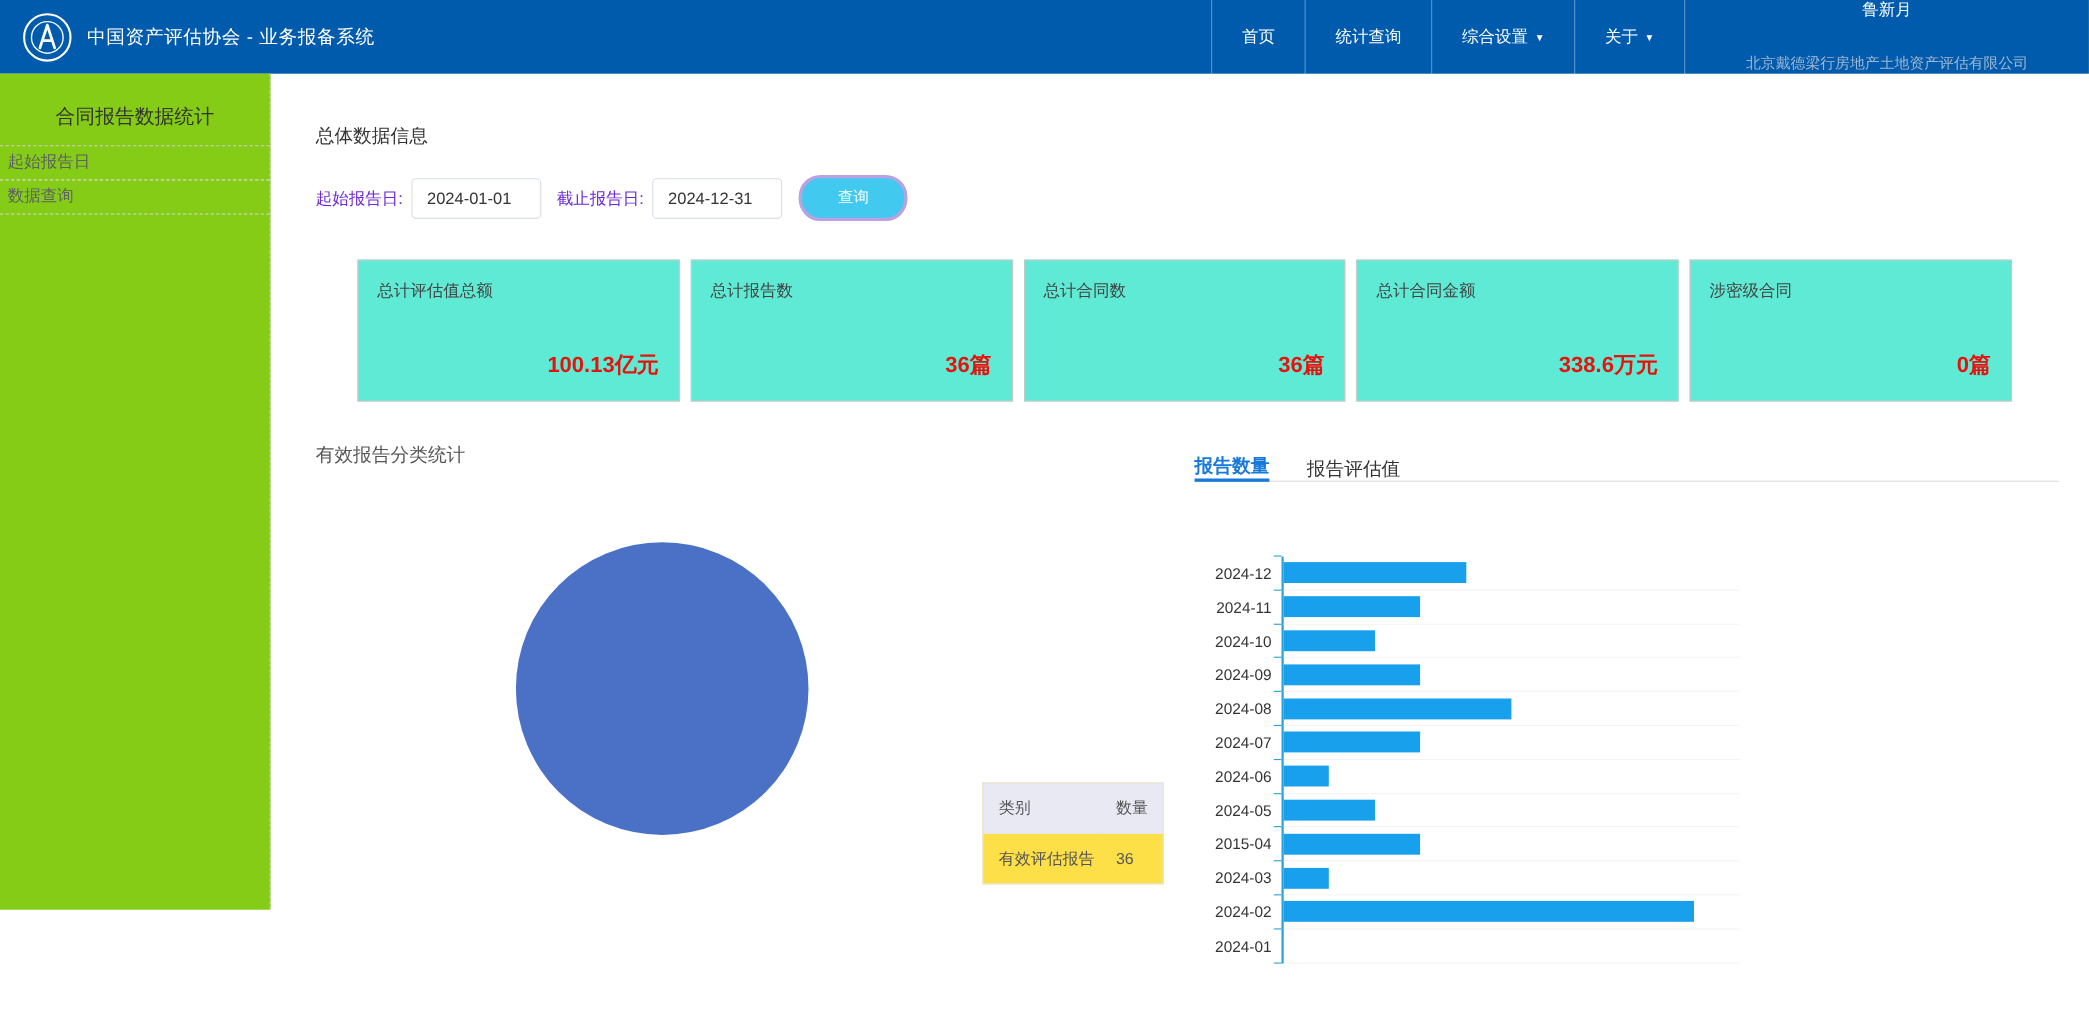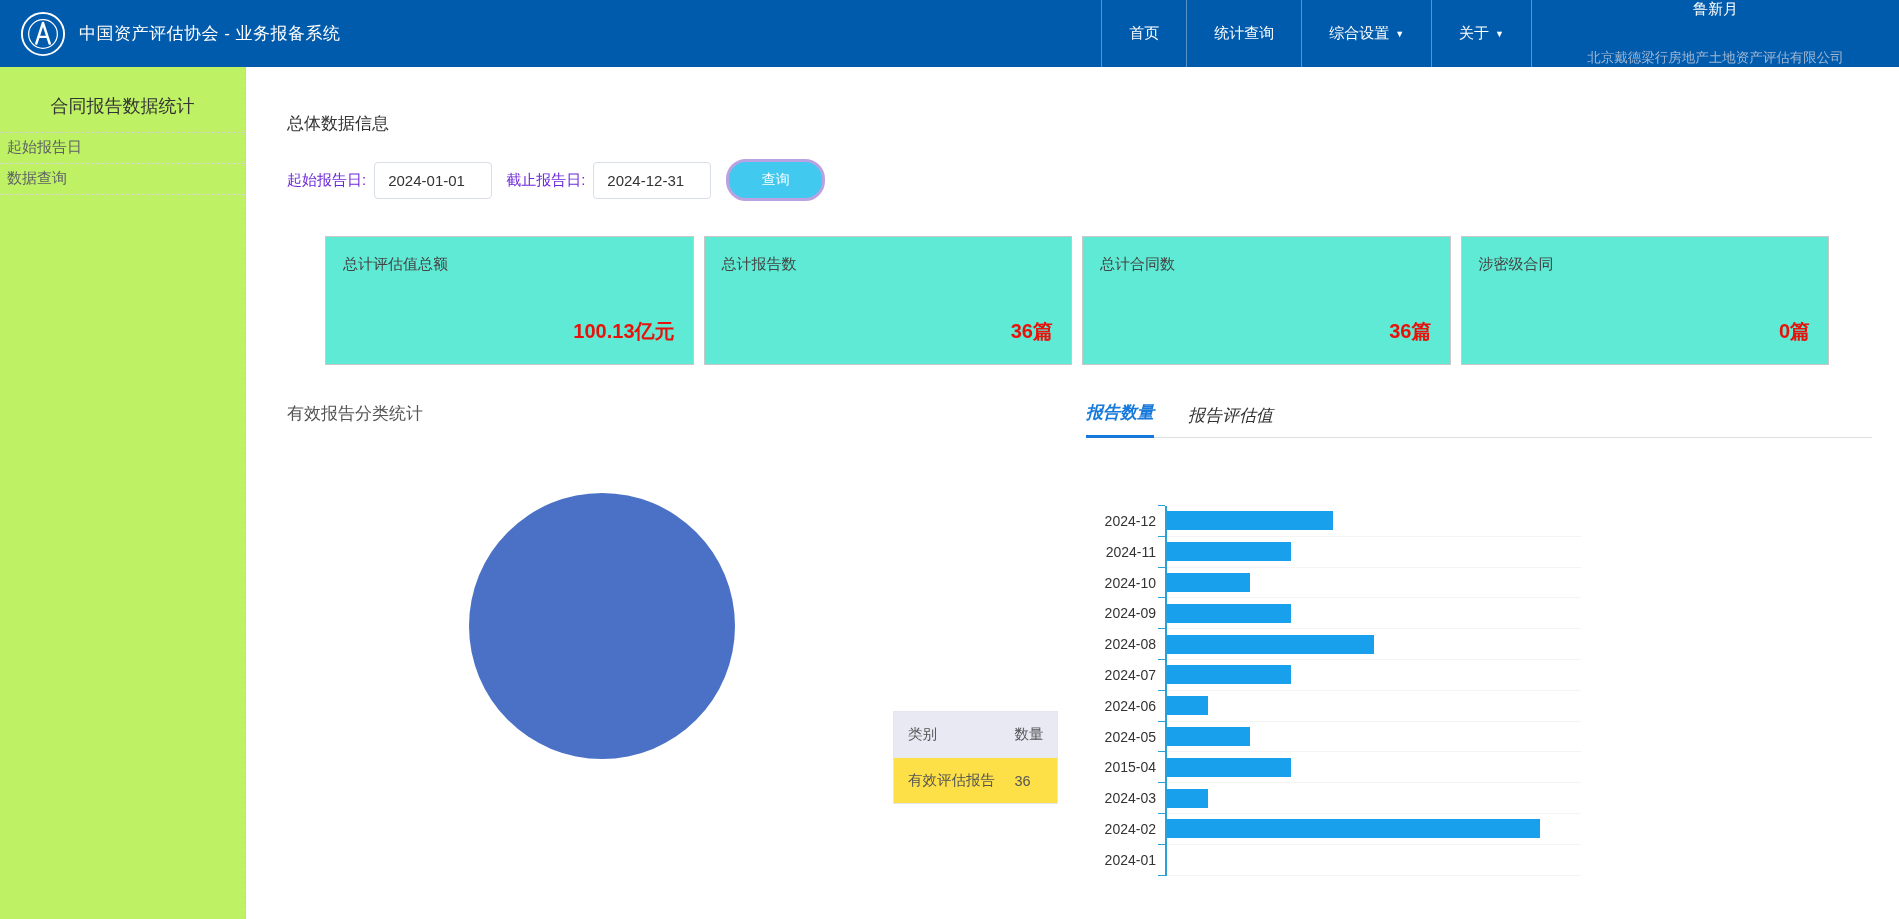--- a/index.html
+++ b/index.html
@@ -14,21 +14,21 @@
   nav { margin-left:auto; display:flex; height:100%; }
   .nav-item { display:flex; align-items:center; gap:6px; padding:0 27px; color:#fff;
               font-size:15px; border-left:1px solid rgba(255,255,255,.35); cursor:pointer; white-space:nowrap; }
   .caret { font-size:9px; line-height:1; transform:translateY(1px); }
   .user-block { height:100%; min-width:368px; border-left:1px solid rgba(255,255,255,.35);
                 display:flex; flex-direction:column; justify-content:space-between; align-items:center; gap:4px; padding:0 16px; }
   .user-name { color:#fff; font-size:15px; }
   .user-company { color:#9fb6d2; font-size:13.5px; white-space:nowrap; }
 
   
-  aside { position:absolute; top:67px; left:0; width:246px; height:852px; border-right:1px dashed #c9c9c9; background:#bef264; }
+  aside { position:absolute; top:67px; left:0; width:246px; height:760px; border-right:1px dashed #c9c9c9; background:#84cc16; }
   .sb-title { margin-top:27px; text-align:center; font-size:18px; color:#333; }
   .sb-list { margin-top:14px; border-top:1px dashed #cfcfcf; }
   .sb-item { padding:5px 6px 6px 7px; font-size:15px; color:#5e6165; border-bottom:1px dashed #d7d7d7; cursor:pointer; }
 
   
   .section-title { position:absolute; left:287px; top:112px; font-size:17px; color:#333; font-weight:400; }
 
   .filter-row { position:absolute; left:287px; top:159px; display:flex; align-items:center; }
   .filter-row label { font-size:15px; font-weight:normal; color:#6d28d9; white-space:nowrap; }
   .date-input { width:118px; height:37px; margin-left:8px; border:1px solid #d8dde7; border-radius:4px;
@@ -50,21 +50,21 @@
   #legend-table { position:absolute; left:893px; top:711px; border-collapse:collapse; background:#fde047; border:1px solid #e6e6ef; }
   #legend-table th { background:var(--table-header-bg,#e9e9f4); font-weight:400; color:#555; text-align:left;
                      font-size:14.5px; padding:13px 0 13px 14px; }
   #legend-table th:first-child, #legend-table td:first-child { width:107px; }
   #legend-table th:last-child,  #legend-table td:last-child  { width:57px; }
   #legend-table td { font-size:14.5px; color:#555; padding:13px 0 13px 14px; border-top:1px solid #e8e8e8; }
 
   
   .tabs { position:absolute; left:1086px; top:396px; width:786px; height:42px;
           border-bottom:1px solid #ddd; display:flex; align-items:flex-end; gap:34px; }
-  .tab { font-size:17px; color:#333; padding-bottom:11px; margin-bottom:-1px; cursor:pointer;font-style:italic; }
+  .tab { font-size:17px; color:#333; margin-bottom:-1px; cursor:pointer; }
   .tab.active { color:var(--tab-active,#1779d9); font-weight:bold; border-bottom:3px solid var(--tab-active,#1779d9); }
 
   .barchart { position:absolute; left:1095px; top:506px; display:flex; }
   .bc-labels { width:70px; }
   .bc-label { height:30.8px; line-height:30.8px; text-align:right; padding-right:9px; font-size:14px; color:#333; white-space:nowrap; }
   .bc-plot { width:416px; border-left:2px solid var(--axis,#2b9fd8); position:relative; }
   .bc-row { height:30.8px; border-bottom:1px solid #f4f4f4; display:flex; align-items:center; position:relative; }
   .bc-row::before { content:""; position:absolute; left:-9px; top:-1px; width:7px; height:1px; background:var(--axis,#2b9fd8); }
   .bc-plot::after { content:""; position:absolute; left:-9px; bottom:0; width:7px; height:1px; background:var(--axis,#2b9fd8); }
   .bc-bar { height:19px; background:var(--bar,#18a0ec); }
@@ -128,20 +128,24 @@
         <div class="sc-title">总计评估值总额</div>
         <div class="sc-value">100.13亿元</div>
       </div>
       <div class="stat-card">
         <div class="sc-title">总计报告数</div>
         <div class="sc-value">36篇</div>
       </div>
       <div class="stat-card">
         <div class="sc-title">总计合同数</div>
         <div class="sc-value">36篇</div>
+      </div>
+      <div class="stat-card">
+        <div class="sc-title">总计合同金额</div>
+        <div class="sc-value">338.6万元</div>
       </div>
       <div class="stat-card">
         <div class="sc-title">涉密级合同</div>
         <div class="sc-value">0篇</div>
       </div>
     </div>
 
   <div class="pie-title">有效报告分类统计</div>
   <div id="pie" style="background: conic-gradient(rgb(74, 113, 198) 0deg, rgb(74, 113, 198) 360deg, rgb(74, 113, 198) 360deg, rgb(74, 113, 198) 360deg);"></div>
 

